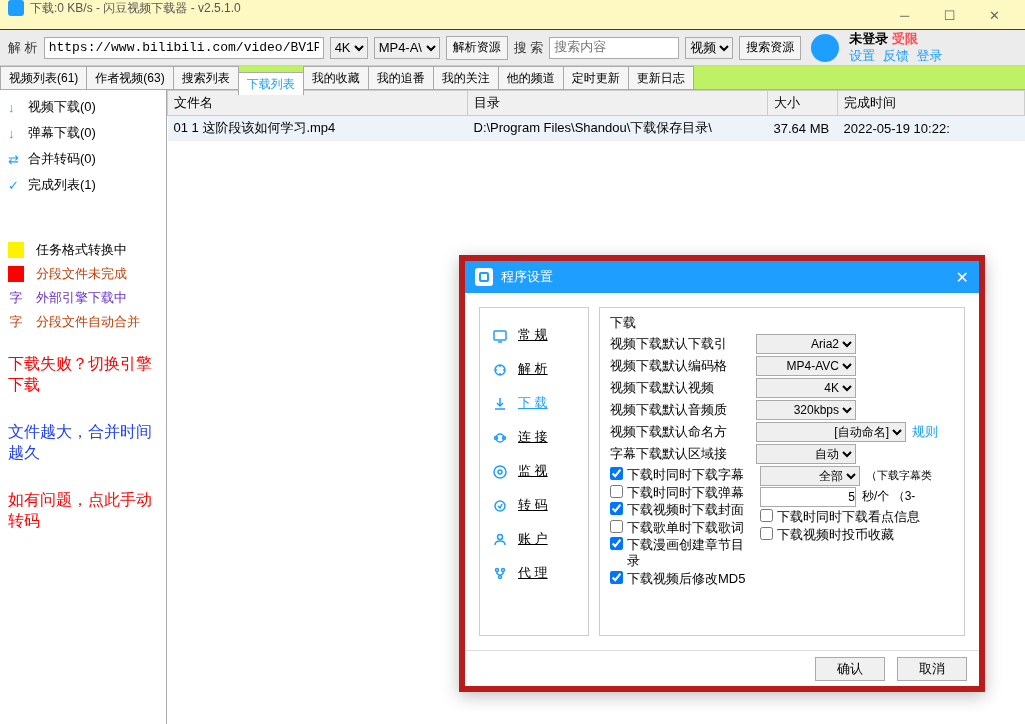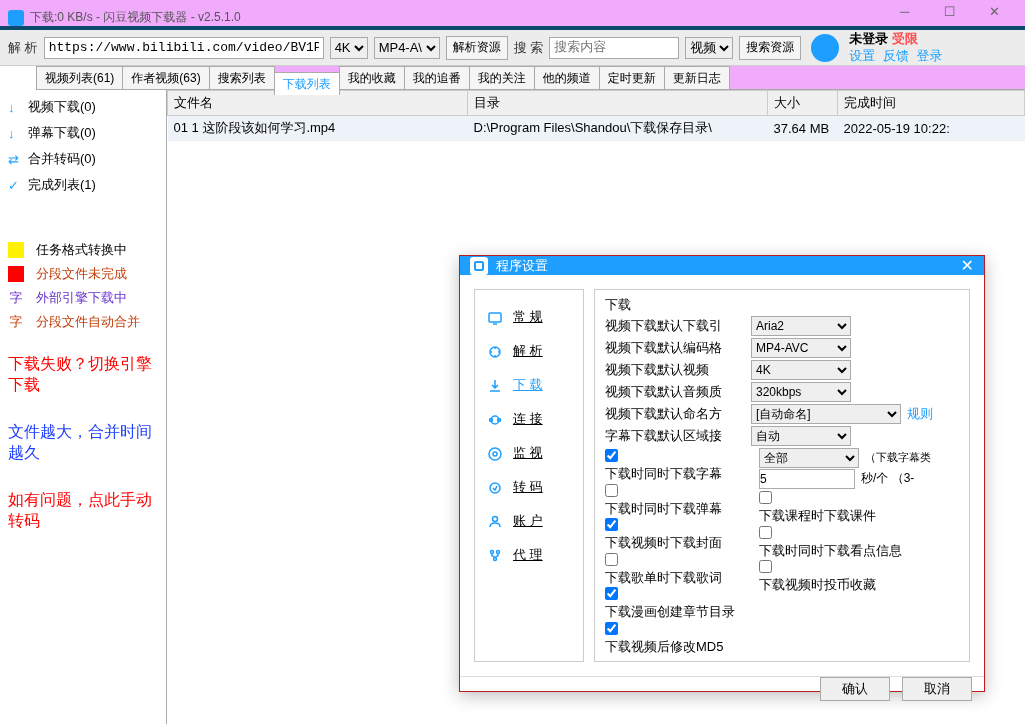--- a/index.html
+++ b/index.html
@@ -1,38 +1,38 @@
 <!DOCTYPE html>
 <html><head>
 <meta charset="utf-8">
 <style>
 * { margin: 0; padding: 0; box-sizing: border-box; font-family: "Microsoft YaHei", "SimSun", sans-serif; font-size: 13px; }
 body { background: #fff; width: 1025px; height: 724px; overflow: hidden; position: relative; }
 
 
-.titlebar { height: 30px; background: #f0abfc; border-bottom: 4px solid #0c4a6e; display: flex; align-items: flex-end; padding: 0 8px; }
+.titlebar { height: 30px; background: #fef9c3; border-bottom: 1px solid #0c4a6e; display: flex; align-items: flex-start; padding: 0 8px; }
 .titlebar .app-icon { width: 16px; height: 16px; background: #1e9fff; border-radius: 3px; margin-right: 6px; }
 .titlebar .title { color: #555; font-size: 12px; flex: 1; }
 .titlebar .win-btns { display: flex; gap: 0; }
 .titlebar .win-btn { width: 45px; height: 30px; display: flex; align-items: center; justify-content: center; color: #666; cursor: pointer; }
 
 
 .toolbar { height: 36px; background: #ececec; border-bottom: 1px solid #ccc; display: flex; align-items: center; padding: 0 8px; gap: 6px; }
 .toolbar .lbl { color: #333; font-size: 13px; }
 .toolbar input[type=text] { border: 1px solid #aaa; padding: 2px 4px; height: 22px; font-family: "Courier New", monospace; font-size: 13px; }
 .toolbar select { border: 1px solid #aaa; height: 22px; font-size: 13px; }
 .toolbar .btn { border: 1px solid #aaa; background: #f5f5f5; padding: 1px 6px; height: 24px; font-size: 12px; line-height: 1.1; cursor: pointer; }
 .avatar { width: 28px; height: 28px; background: #1e9fff; border-radius: 50%; margin-left: 4px; }
 .user-box { display: flex; flex-direction: column; font-size: 12px; line-height: 1.3; margin-left: 4px; }
 .user-box .top { font-weight: bold; }
 .user-box .top .red { color: #ff4d4f; }
 .user-box .links a { color: #1e9fff; margin-right: 4px; }
 
 
-.tabs-row { height: 24px; background: #f0abfc; border-bottom: 1px solid #aaa; display: flex; margin-left: 36px; }
+.tabs-row { height: 24px; background: #bef264; border-bottom: 1px solid #aaa; display: flex; }
 .tab { padding: 3px 8px; border: 1px solid #aaa; border-bottom: none; background: #f5f5f5; font-size: 12px; cursor: pointer; margin-right: -1px; }
 .tab.active { background: #fff; color: #1e9fff; position: relative; top: 6px; }
 
 
 .main { display: flex; height: calc(100% - 90px); }
 
 
 .sidebar { width: 167px; background: #fff; border-right: 1px solid #aaa; padding: 4px 6px; font-size: 13px; }
 .sidebar .item { padding: 4px 2px; display: flex; align-items: center; gap: 6px; }
 .sidebar .icon { width: 14px; font-size: 13px; }
@@ -45,38 +45,38 @@
 .sidebar .note-red { color: #ff0000; }
 .sidebar .note-blue { color: #1e3fff; }
 
 
 .content { flex: 1; background: #fff; }
 .content table { width: 100%; border-collapse: collapse; }
 .content th { background: #f0f0f0; border: 1px solid #ccc; text-align: left; padding: 3px 6px; font-weight: normal; font-size: 13px; }
 .content td { border-bottom: 1px solid #eee; padding: 3px 6px; font-size: 13px; background: #eef3f9; }
 
 
-.dialog { position: absolute; left: 459px; top: 255px; width: 526px; height: 437px; background: #fff; border: 1px solid #b91c1c; box-shadow: 0 4px 16px rgba(0,0,0,0.25); display: flex; flex-direction: column; }
+.dialog { position: absolute; left: 459px; top: 255px; width: 526px; height: 437px; background: #fff; border: 6px solid #b91c1c; box-shadow: 0 4px 16px rgba(0,0,0,0.25); display: flex; flex-direction: column; }
 .dlg-title { height: 32px; background: #1e9fff; color: #fff; display: flex; align-items: center; padding: 0 10px; font-size: 14px; }
 .dlg-title .dlg-icon { width: 18px; height: 18px; background: #fff; border-radius: 3px; margin-right: 8px; position: relative; }
 .dlg-title .dlg-icon::after { content: ''; position: absolute; inset: 4px; border: 2px solid #1e9fff; border-radius: 2px; }
 .dlg-title .spacer { flex: 1; }
 .dlg-title .close { cursor: pointer; font-size: 16px; }
 .dlg-body { flex: 1; display: flex; padding: 14px; gap: 10px; }
 .dlg-nav { width: 110px; border: 1px solid #ccc; padding: 10px 6px; }
 .dlg-nav .nav-item { display: flex; align-items: flex-end; gap: 10px; padding: 8px 6px; cursor: pointer; text-decoration: underline; }
 .dlg-nav .nav-item.active { color: #1e9fff; }
 .dlg-nav .nav-icon { width: 16px; height: 16px; display: inline-flex; align-items: center; justify-content: center; }
 .dlg-form { flex: 1; border: 1px solid #ccc; padding: 6px 10px; display: flex; flex-direction: column; gap: 1px; font-size: 13px; overflow: hidden; }
 .dlg-row { display: flex; align-items: center; gap: 6px; min-height: 21px; }
 .dlg-row .flbl { width: 140px; }
-.dlg-row select, .dlg-row input[type=text] { border: 1px solid #aaa; height: 20px; font-size: 12px; }
+.dlg-row select, .dlg-row input[type=text] { border: 1px solid #aaa; height: 20px; font-size: 12px; text-align: right; }
 .dlg-row select { width: 100px; }
 .dlg-checks { display: flex; flex-wrap: wrap; gap: 2px 12px; margin-top: 2px; }
-.dlg-checks .chk { display: flex; align-items: flex-start; gap: 4px; width: 140px; font-size: 12px; line-height: 1.2; flex-direction: column; }
+.dlg-checks .chk { display: flex; align-items: flex-start; gap: 4px; width: 140px; font-size: 12px; line-height: 1.2; }
 .dlg-checks .chk.wide { width: 200px; }
 .rule-link { color: #1e9fff; cursor: pointer; }
 .dlg-footer { height: 36px; border-top: 1px solid #ddd; display: flex; justify-content: flex-end; align-items: center; padding: 0 12px; gap: 12px; }
 .dlg-footer button { width: 70px; height: 24px; border: 1px solid #aaa; background: #f0f0f0; cursor: pointer; }
 
 
 .nav-icon svg { width: 16px; height: 16px; }
 </style>
 </head>
 <body>
@@ -329,24 +329,20 @@
               <select><option>全部</option></select>
               <span style="font-size:11px">（下载字幕类</span>
             </div>
           <div class="dlg-row">
               <input type="text" style="width: 96px;" value="5">
               <span style="font-size:12px">秒/个  （3-</span>
             </div>
           <div class="dlg-checks" id="dlg-checks-right">
               <label class="chk wide">
                 <input type="checkbox" style="">
-                <span>下载课程时下载课件</span>
-              </label>
-              <label class="chk wide">
-                <input type="checkbox" style="">
                 <span>下载时同时下载看点信息</span>
               </label>
               <label class="chk wide">
                 <input type="checkbox" style="">
                 <span>下载视频时投币收藏</span>
               </label>
             </div>
         </div>
       </div>
     </div>

